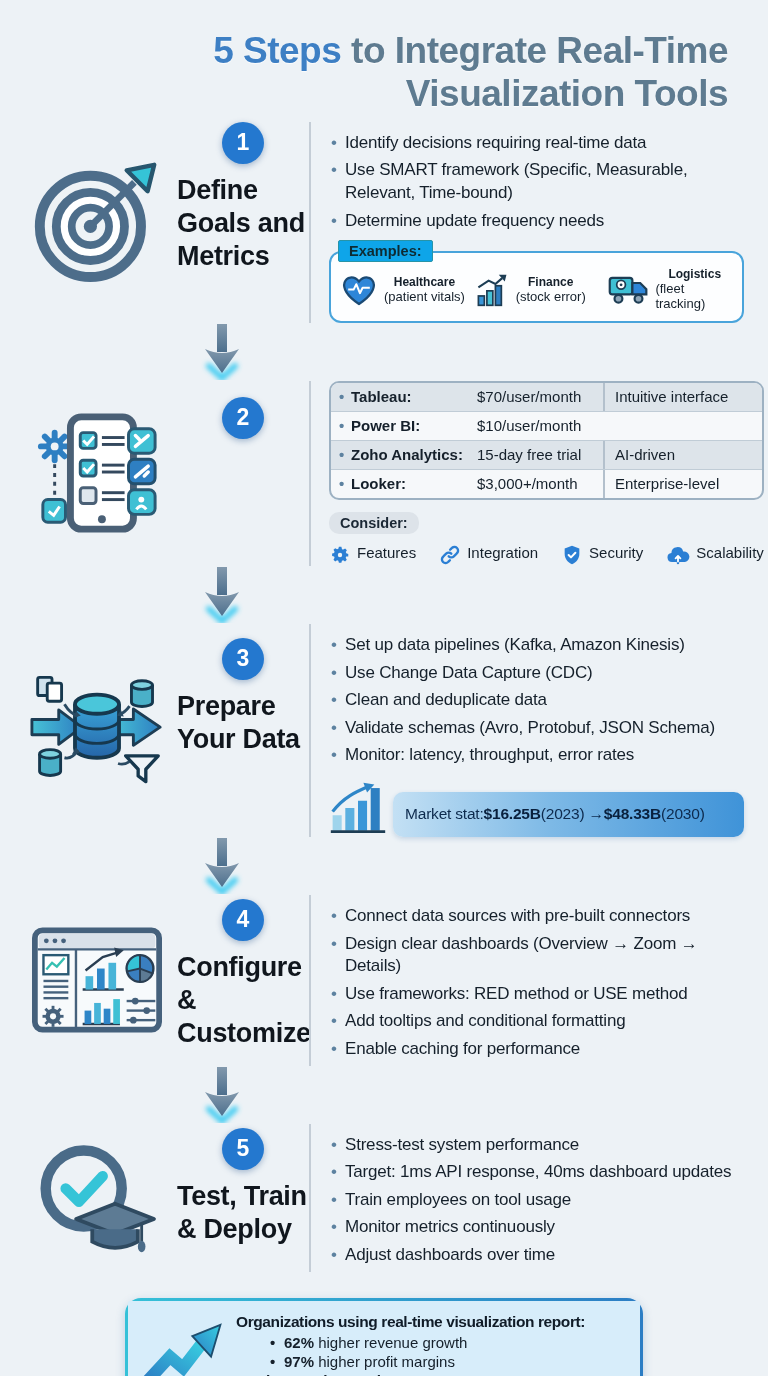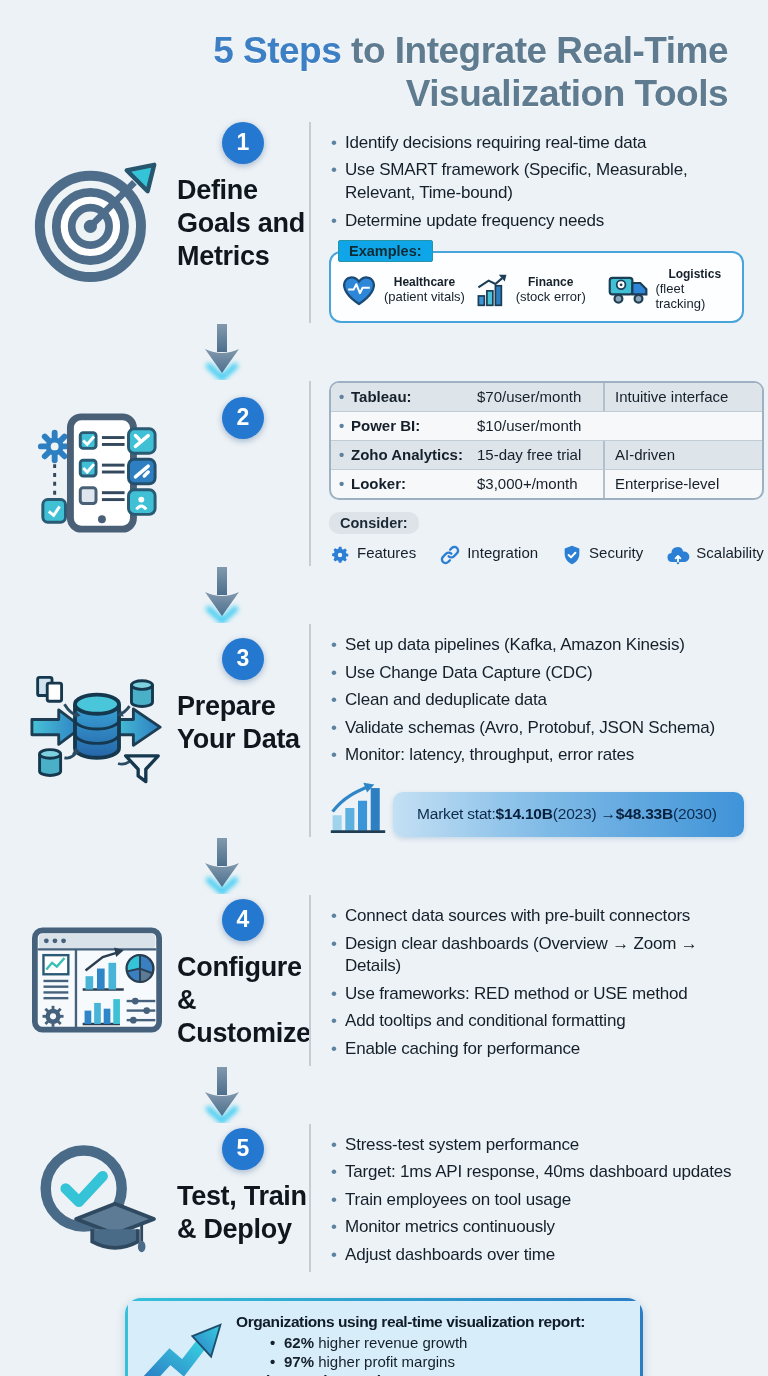--- a/index.html
+++ b/index.html
@@ -78,21 +78,21 @@
   }
   .consider-row { display:flex; gap:23px; align-items:center; }
   .consider-item { display:flex; gap:6px; font-size:15px; }
 
   
   .market-row { display:flex; align-items:flex-end; margin-top:12px; }
   .market-icon { margin-right:6px; flex:0 0 auto; }
   .market-banner {
     flex:1; height:45px; border-radius:10px;
     background:linear-gradient(90deg,#c3e0f4 0%,#7db9e6 45%,#3f93d8 100%);
-    display:flex; align-items:center; padding-left:24px;
+    display:flex; align-items:center; padding-left:12px;
     font-size:15.5px; letter-spacing:-0.2px; color:#0d2a4d;
     box-shadow:0 2px 5px rgba(40,100,160,.2);
   }
   .market-banner b { color:#09203d; }
 
   
   .arrow-row { height:58px; padding-left:200px; }
   .arrow-row svg { display:block; }
 
   
@@ -366,21 +366,21 @@
           <rect x="4" y="38" width="10" height="17" fill="#9fd4ec"></rect>
           <rect x="18" y="30" width="10" height="25" fill="#5cb0e0"></rect>
           <rect x="32" y="22" width="10" height="33" fill="#3a96d8"></rect>
           <rect x="46" y="8" width="10" height="47" fill="#2e7fc2"></rect>
           <line x1="2" y1="56" x2="62" y2="56" stroke="#1d3d54" stroke-width="3"></line>
           <path d="M4 34 C 16 18, 30 12, 44 6" stroke="#2e86c8" stroke-width="3.5" fill="none"></path>
           <path d="M38 2 L50 4 L42 13 Z" fill="#2e86c8"></path>
         </svg>
         <div class="market-banner">
             <span>Market stat: </span>
-            <b>$14.10B</b>
+            <b>$16.25B</b>
             <span> (2023) → </span>
             <b>$48.33B</b>
             <span> (2030)</span>
           </div>
       </div>
     </div>
   </section>
 
   <div class="arrow-row">
     <svg width="44" height="57" viewBox="0 0 44 57">

